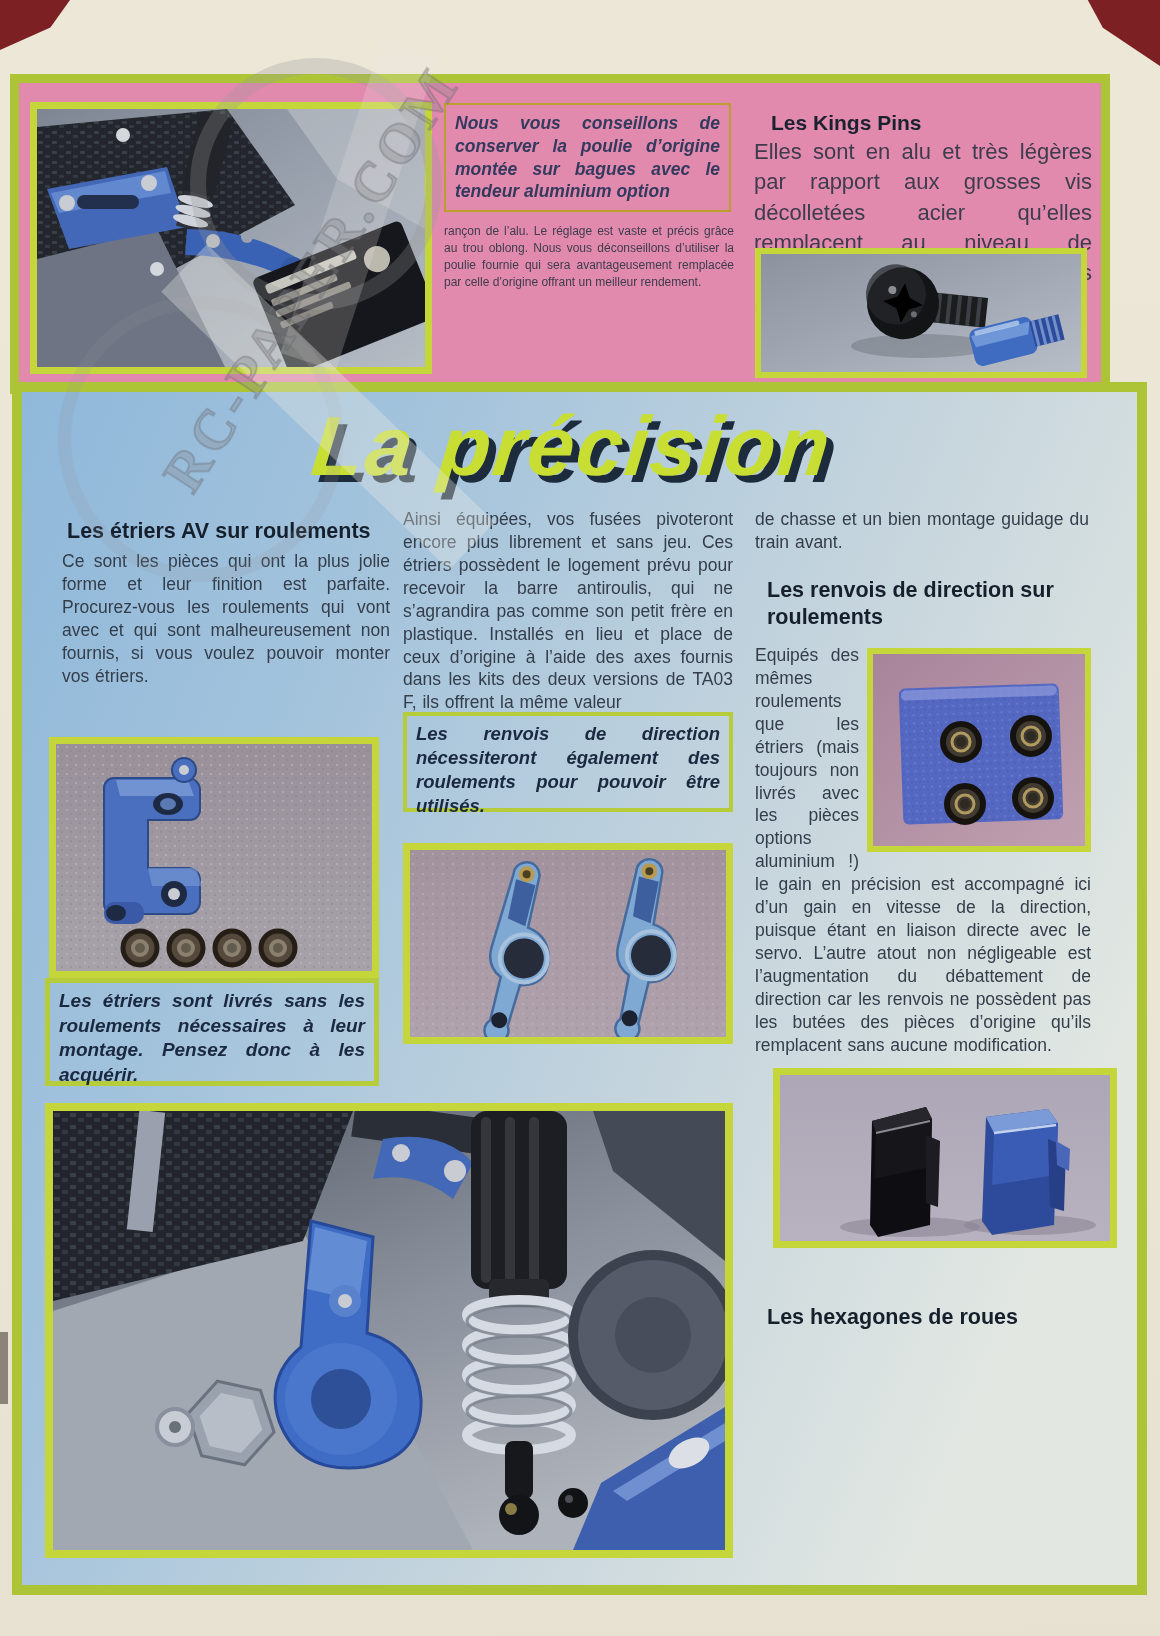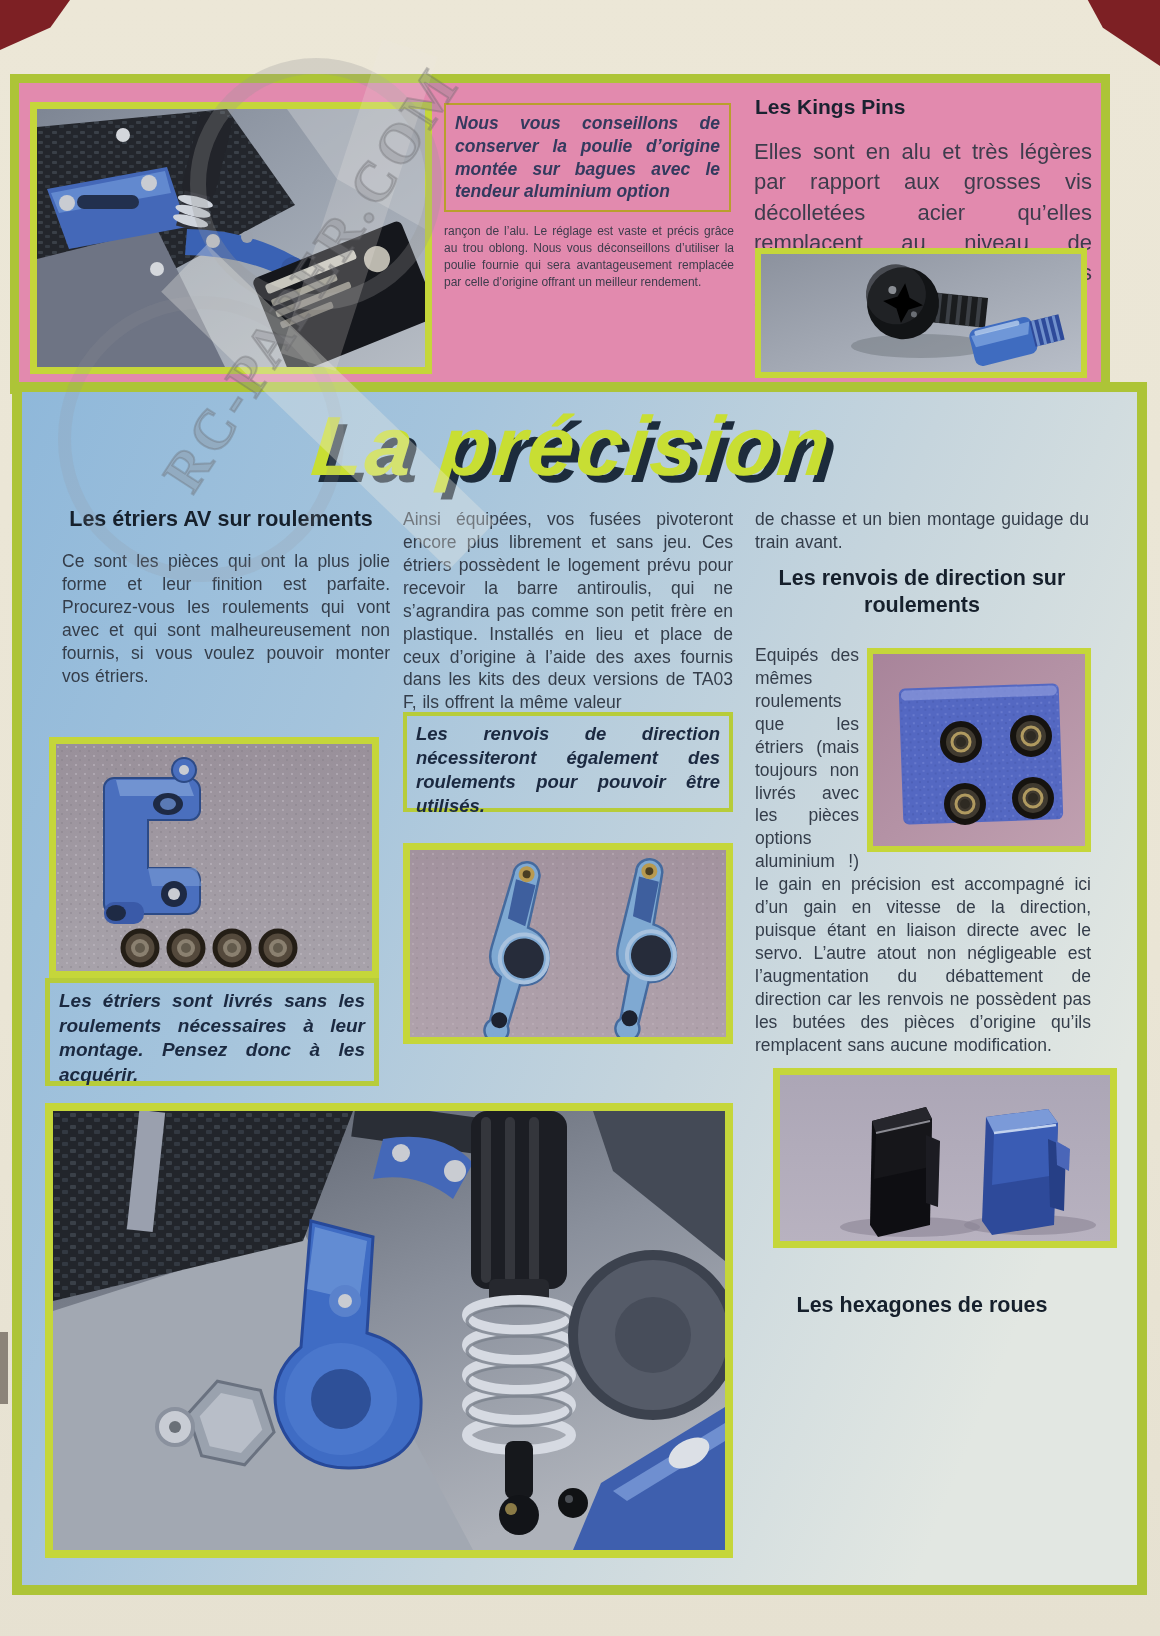--- a/index.html
+++ b/index.html
@@ -10,27 +10,27 @@
 
   
   .top-band{position:absolute;left:10px;top:74px;width:1100px;height:320px;box-sizing:border-box;background:#e28aae;border:9px solid #adc437;}
   .photo-frame{position:absolute;box-sizing:border-box;border:7px solid #c5d63a;background:#9aa0ac;overflow:hidden;}
   .photo-frame svg{display:block;width:100%;height:100%;}
   .photo1{left:11px;top:19px;width:402px;height:272px;}
   .photo2{left:736px;top:165px;width:332px;height:130px;border-width:6px;}
 
   .intro-box{position:absolute;left:425px;top:20px;width:287px;box-sizing:border-box;border:2px solid #b99f2c;padding:7px 9px;color:#333a5e;font-size:17.5px;line-height:1.3;font-weight:bold;font-style:italic;text-align:justify;}
   .intro-body{position:absolute;left:425px;top:140px;width:290px;color:#3d3c4c;font-size:12px;line-height:1.42;text-align:justify;}
-  .kings-head{position:absolute;left:736px;top:12px;width:340px;margin:0;color:#1a2230;font-size:21px;font-weight:bold;}
+  .kings-head{position:absolute;left:736px;top:12px;width:340px;margin:16px;color:#1a2230;font-size:21px;font-weight:bold;}
   .kings-body{position:absolute;left:735px;top:54px;width:338px;color:#3d3c4c;font-size:22px;line-height:1.38;text-align:justify;}
 
   
   .main-frame{position:absolute;left:12px;top:382px;width:1135px;height:1213px;box-sizing:border-box;border:10px solid #adc437;background:linear-gradient(112deg,#8fb8da 0%,#a5c4dc 28%,#c6d5dd 58%,#e2e7e2 86%);}
   .title{position:absolute;left:140px;top:6px;width:820px;margin:0;text-align:center;font-size:84px;font-weight:bold;font-style:italic;letter-spacing:2px;color:#c8de33;text-shadow:8px 7px 0 #1d2c3c;transform:skewX(-6deg);}
-  .h2{position:absolute;margin:0;color:#16202c;font-size:21.5px;font-weight:bold;line-height:1.25;text-align:center;}
+  .h2{position:absolute;margin:12px;color:#16202c;font-size:21.5px;font-weight:bold;line-height:1.25;}
   .body-txt{position:absolute;color:#343d4a;font-size:17.5px;line-height:1.31;text-align:justify;word-spacing:1px;}
   .caption{position:absolute;box-sizing:border-box;border:5px solid #b7cc3a;padding:6px 9px;color:#1b2940;font-size:19px;line-height:1.3;font-weight:bold;font-style:italic;text-align:justify;}
 
   .h2-etriers{left:33px;top:114px;width:332px;}
   .p-etriers{left:33px;top:158px;width:328px;margin-left:7px;}
   .photo3{left:27px;top:345px;width:330px;height:241px;}
   .caption1{left:23px;top:586px;width:334px;height:108px;}
   .photo4{left:23px;top:711px;width:688px;height:455px;border-width:8px;}
 
   .p-mid{left:381px;top:116px;width:330px;}

